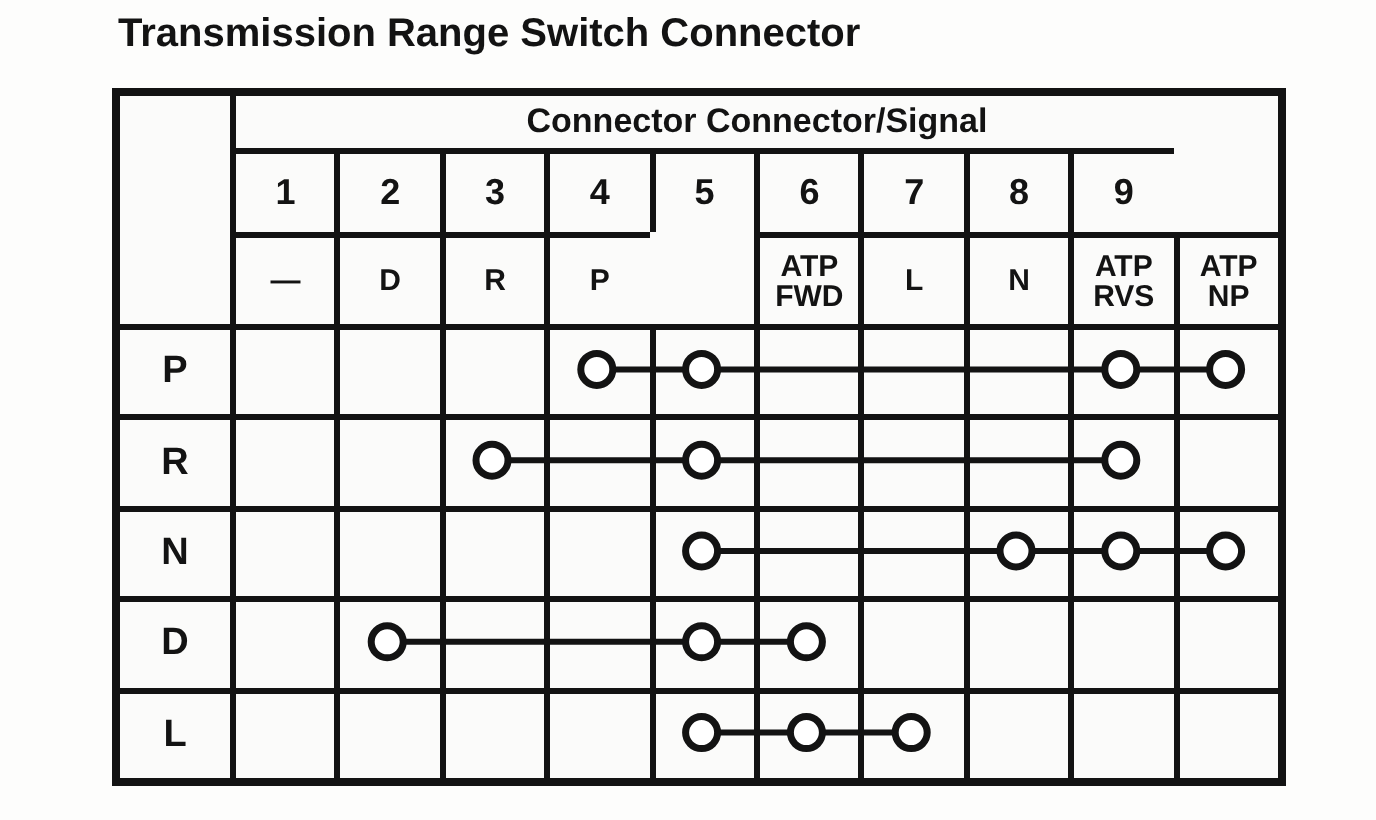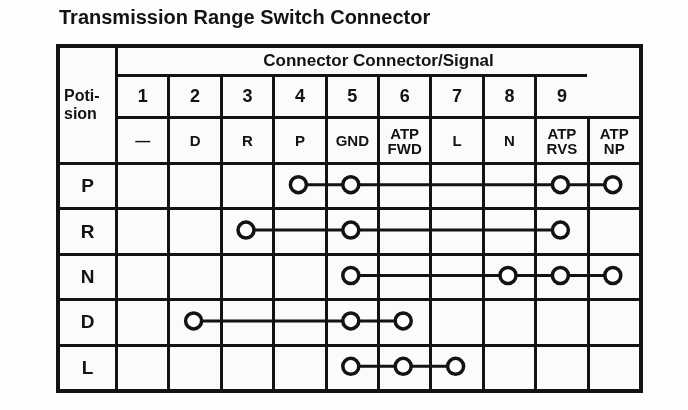--- a/index.html
+++ b/index.html
@@ -58,38 +58,35 @@
     pointer-events:none;
   }
 </style>
 </head>
 <body>
 
 <div class="page">
   <h1 class="title">Transmission Range Switch Connector</h1>
 
   <div class="trs-table">
-    <div class="cell corner">Poti-
-sion</div>
     <div class="cell span-header">Connector Connector/Signal</div>
 
   <div class="cell th" style="grid-area: 2 / 2;">1</div>
       <div class="cell th" style="grid-area: 2 / 3;">2</div>
       <div class="cell th" style="grid-area: 2 / 4;">3</div>
       <div class="cell th" style="grid-area: 2 / 5;">4</div>
       <div class="cell th" style="grid-area: 2 / 6;">5</div>
       <div class="cell th" style="grid-area: 2 / 7;">6</div>
       <div class="cell th" style="grid-area: 2 / 8;">7</div>
       <div class="cell th" style="grid-area: 2 / 9;">8</div>
       <div class="cell th" style="grid-area: 2 / 10;">9</div>
       <div class="cell sig" style="grid-area: 3 / 2;">—</div>
       <div class="cell sig" style="grid-area: 3 / 3;">D</div>
       <div class="cell sig" style="grid-area: 3 / 4;">R</div>
       <div class="cell sig" style="grid-area: 3 / 5;">P</div>
-      <div class="cell sig" style="grid-area: 3 / 6;">GND</div>
       <div class="cell sig" style="grid-area: 3 / 7;">ATP
 FWD</div>
       <div class="cell sig" style="grid-area: 3 / 8;">L</div>
       <div class="cell sig" style="grid-area: 3 / 9;">N</div>
       <div class="cell sig" style="grid-area: 3 / 10;">ATP
 RVS</div>
       <div class="cell sig" style="grid-area: 3 / 11;">ATP
 NP</div>
       <div class="cell pos" style="grid-area: 4 / 1;">P</div>
       <div class="cell " style="grid-area: 4 / 2;"></div>

